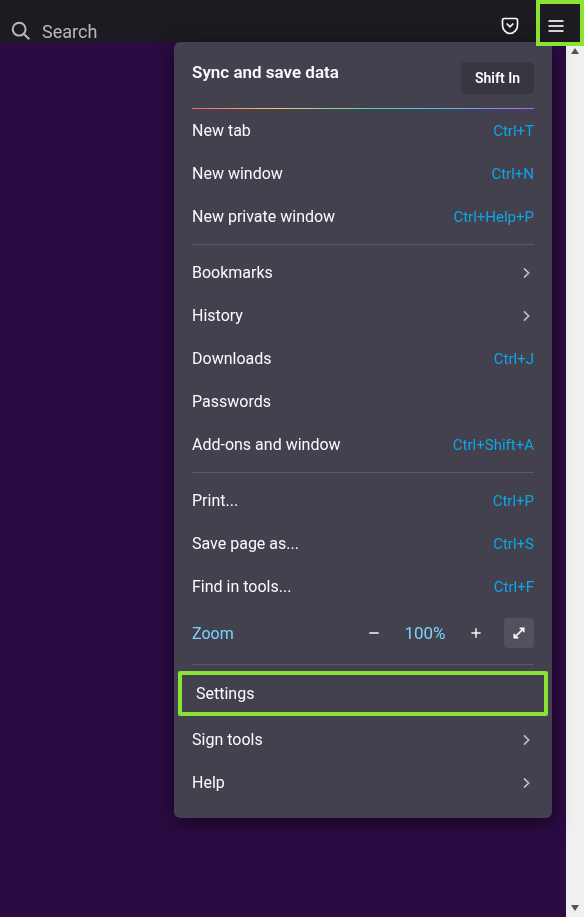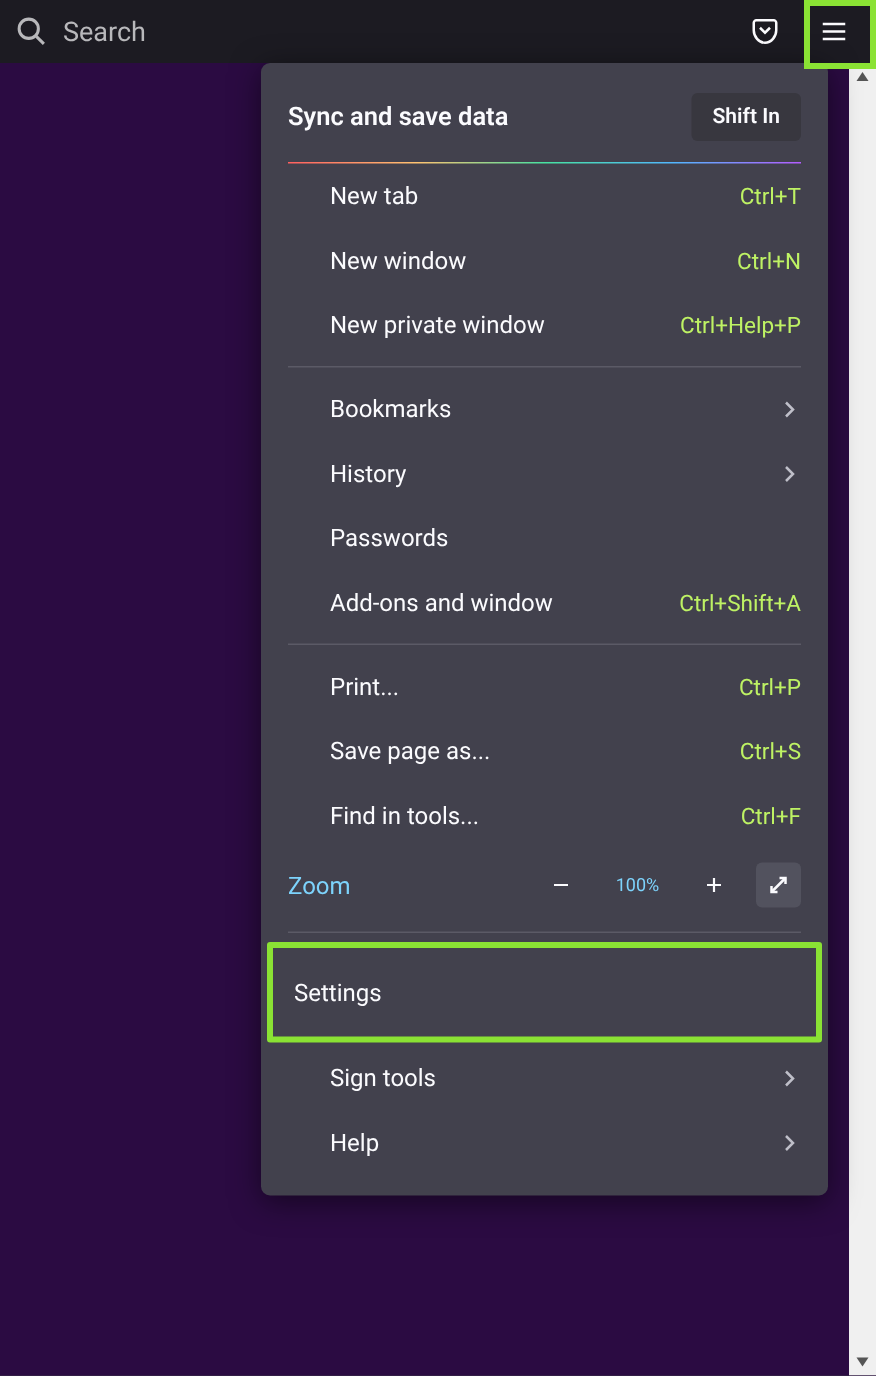--- a/index.html
+++ b/index.html
@@ -12,21 +12,21 @@
       width: 584px;
       height: 917px;
       background: #2b0b42;
       overflow: hidden;
       position: relative;
     }
     .toolbar {
       height: 42px;
       background: #1c1b22;
       display: flex;
-      align-items: center;
+      align-items: flex-end;
       padding: 0 6px;
       gap: 24px;
     }
     .search-area {
       display: flex;
       align-items: center;
       gap: 10px;
       flex: 1;
       color: #b8b8bb;
       padding-left: 4px;
@@ -94,21 +94,21 @@
       top: 42px;
       left: 174px;
       width: 378px;
       background: #42414d;
       border-radius: 6px;
       box-shadow: 0 4px 20px rgba(0,0,0,0.5);
       padding: 8px 0 14px 0;
     }
     .sync-row {
       display: flex;
-      align-items: center;
+      align-items: flex-start;
       justify-content: space-between;
       padding: 12px 18px 14px 18px;
     }
     .sync-title {
       color: #fbfbfe;
       font-size: 17px;
       font-weight: 600;
     }
     .sign-in-btn {
       background: #38373f;
@@ -130,28 +130,27 @@
       margin: 6px 18px;
       background: #5b5a66;
     }
     .menu-item {
       display: flex;
       align-items: center;
       justify-content: space-between;
       padding: 12px 18px;
       color: #fbfbfe;
       cursor: pointer;
-      margin-left: 28px;
     }
     .menu-item-label {
       font-size: 16px;
     }
     .menu-shortcut {
       font-size: 15px;
-      color: #bef264;
+      color: #0ea5e9;
     }
     .chevron {
       color: #bfbfc9;
     }
     .zoom-row {
       display: flex;
       align-items: center;
       padding: 10px 18px;
       color: #7dd3fc;
     }
@@ -168,41 +167,41 @@
       width: 28px;
       height: 28px;
       display: flex;
       align-items: center;
       justify-content: center;
       cursor: pointer;
       color: #fbfbfe;
       border-radius: 4px;
     }
     .zoom-pct {
-      font-size: 12px;
+      font-size: 17px;
       min-width: 46px;
       text-align: center;
     }
     .fullscreen-btn {
       width: 30px;
       height: 30px;
       background: #52525e;
       border-radius: 4px;
       display: flex;
       align-items: center;
       justify-content: center;
       cursor: pointer;
     }
     .settings-highlight {
       border: 4px solid #8ae234;
       margin: 2px 4px;
       border-radius: 2px;
     }
     .settings-row {
-      padding: 20px 14px;
+      padding: 9px 14px;
       color: #fbfbfe;
       font-size: 16px;
       cursor: pointer;
     }
     svg { display: block; }
   </style>
 </head>
 <body>
 
 <div class="toolbar">
@@ -280,20 +279,24 @@
         </svg>
     </span>
   </div>
   <div class="menu-item">
     <span class="menu-item-label">History</span>
     <span class="chevron">
       <svg width="16" height="16" viewBox="0 0 24 24" fill="none" stroke="#bfbfc9" stroke-width="2.5">
           <polyline points="9,5 16,12 9,19"></polyline>
         </svg>
     </span>
+  </div>
+  <div class="menu-item">
+    <span class="menu-item-label">Downloads</span>
+    <span class="menu-shortcut">Ctrl+J</span>
   </div>
   <div class="menu-item">
     <span class="menu-item-label">Passwords</span>
   </div>
   <div class="menu-item">
     <span class="menu-item-label">Add-ons and window</span>
     <span class="menu-shortcut">Ctrl+Shift+A</span>
   </div>
 
   <div class="divider"></div>

